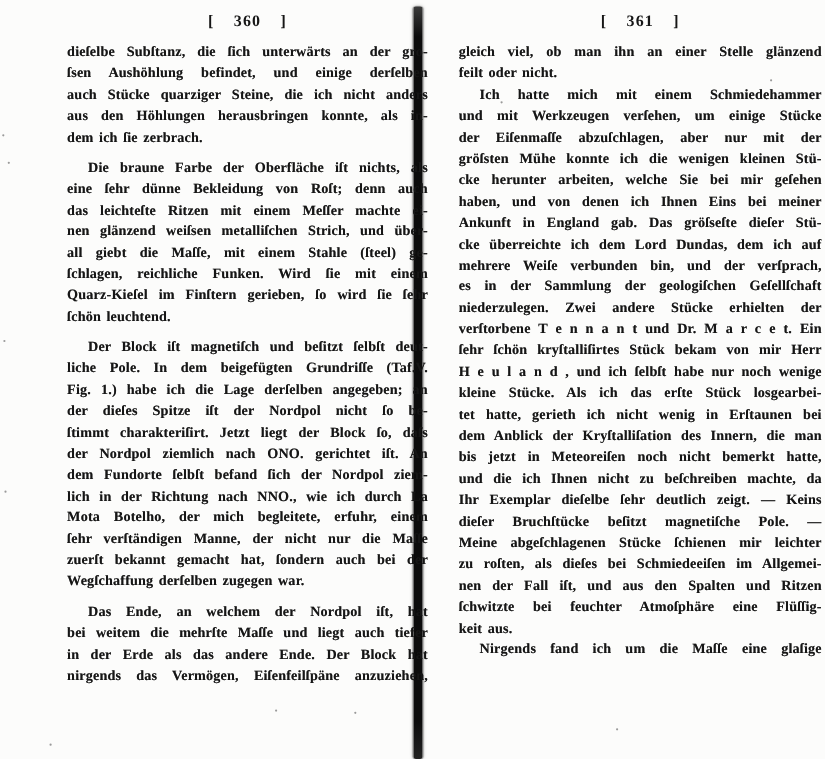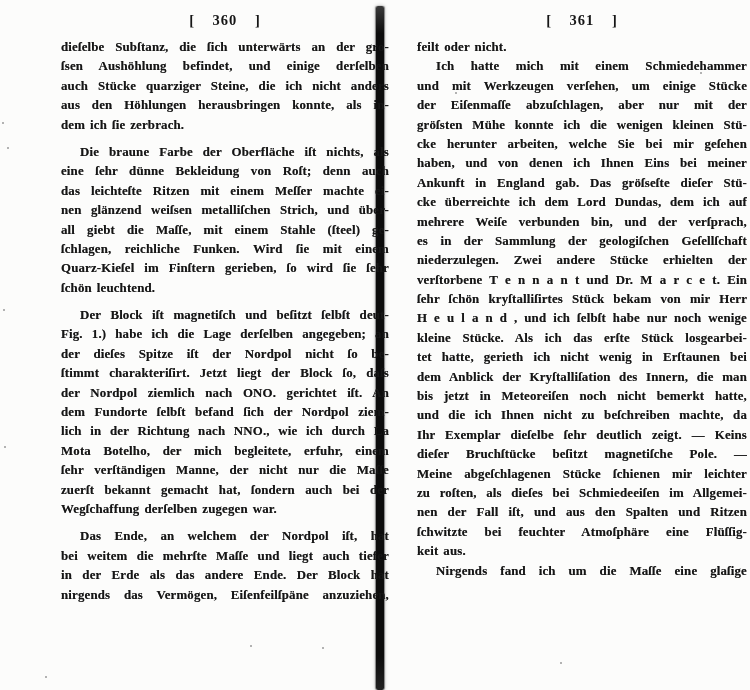--- a/index.html
+++ b/index.html
@@ -56,20 +56,21 @@
           <div class="line">eine ſehr dünne Bekleidung von Roſt; denn auch</div>
           <div class="line">das leichteſte Ritzen mit einem Meſſer machte ei-</div>
           <div class="line">nen glänzend weiſsen metalliſchen Strich, und über-</div>
           <div class="line">all giebt die Maſſe, mit einem Stahle (ſteel) ge-</div>
           <div class="line">ſchlagen, reichliche Funken. Wird ſie mit einem</div>
           <div class="line">Quarz-Kieſel im Finſtern gerieben, ſo wird ſie ſehr</div>
           <div class="line noj">ſchön leuchtend.</div>
         </div>
         <div class="para indent">
           <div class="line">Der Block iſt magnetiſch und beſitzt ſelbſt deut-</div>
+          <div class="line">liche Pole. In dem beigefügten Grundriſſe (Taf.V.</div>
           <div class="line">Fig. 1.) habe ich die Lage derſelben angegeben; an</div>
           <div class="line">der dieſes Spitze iſt der Nordpol nicht ſo be-</div>
           <div class="line">ſtimmt charakteriſirt. Jetzt liegt der Block ſo, daſs</div>
           <div class="line">der Nordpol ziemlich nach ONO. gerichtet iſt. An</div>
           <div class="line">dem Fundorte ſelbſt befand ſich der Nordpol ziem-</div>
           <div class="line">lich in der Richtung nach NNO., wie ich durch La</div>
           <div class="line">Mota Botelho, der mich begleitete, erfuhr, einem</div>
           <div class="line">ſehr verſtändigen Manne, der nicht nur die Maſſe</div>
           <div class="line">zuerſt bekannt gemacht hat, ſondern auch bei der</div>
           <div class="line noj">Wegſchaffung derſelben zugegen war.</div>
@@ -80,20 +81,21 @@
           <div class="line">in der Erde als das andere Ende. Der Block hat</div>
           <div class="line">nirgends das Vermögen, Eiſenfeilſpäne anzuziehen,</div>
         </div>
       </div>
   </div>
 
   <div class="col col-right">
     <div class="pgnum">[ 361 ]</div>
     <div>
         <div class="para">
+          <div class="line">gleich viel, ob man ihn an einer Stelle glänzend</div>
           <div class="line noj">feilt oder nicht.</div>
         </div>
         <div class="para indent">
           <div class="line">Ich hatte mich mit einem Schmiedehammer</div>
           <div class="line">und mit Werkzeugen verſehen, um einige Stücke</div>
           <div class="line">der Eiſenmaſſe abzuſchlagen, aber nur mit der</div>
           <div class="line">gröſsten Mühe konnte ich die wenigen kleinen Stü-</div>
           <div class="line">cke herunter arbeiten, welche Sie bei mir geſehen</div>
           <div class="line">haben, und von denen ich Ihnen Eins bei meiner</div>
           <div class="line">Ankunft in England gab. Das gröſseſte dieſer Stü-</div>

